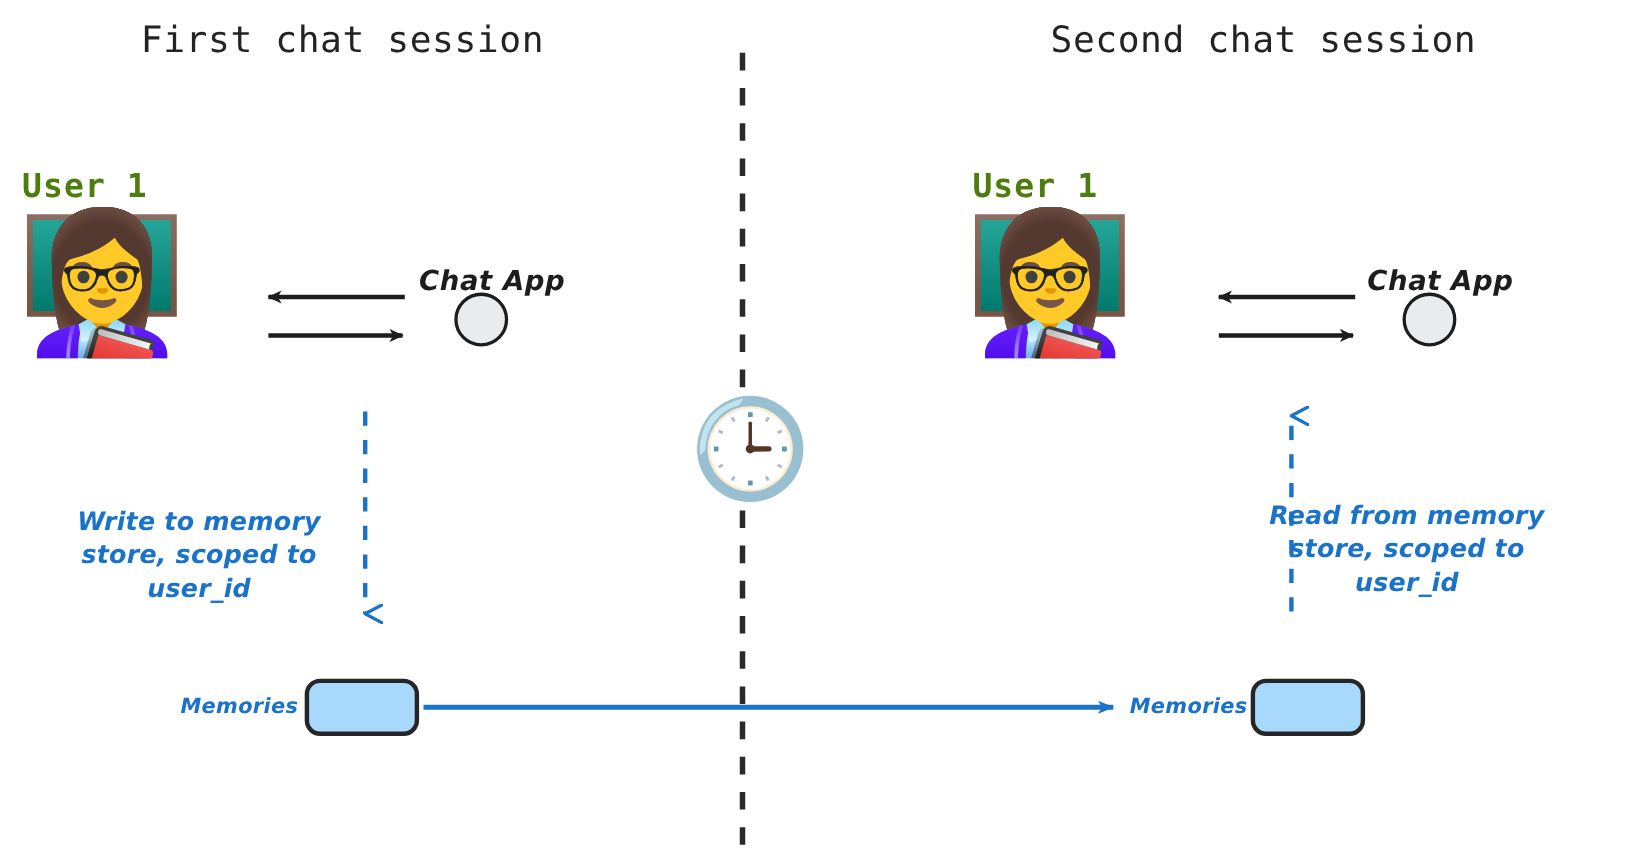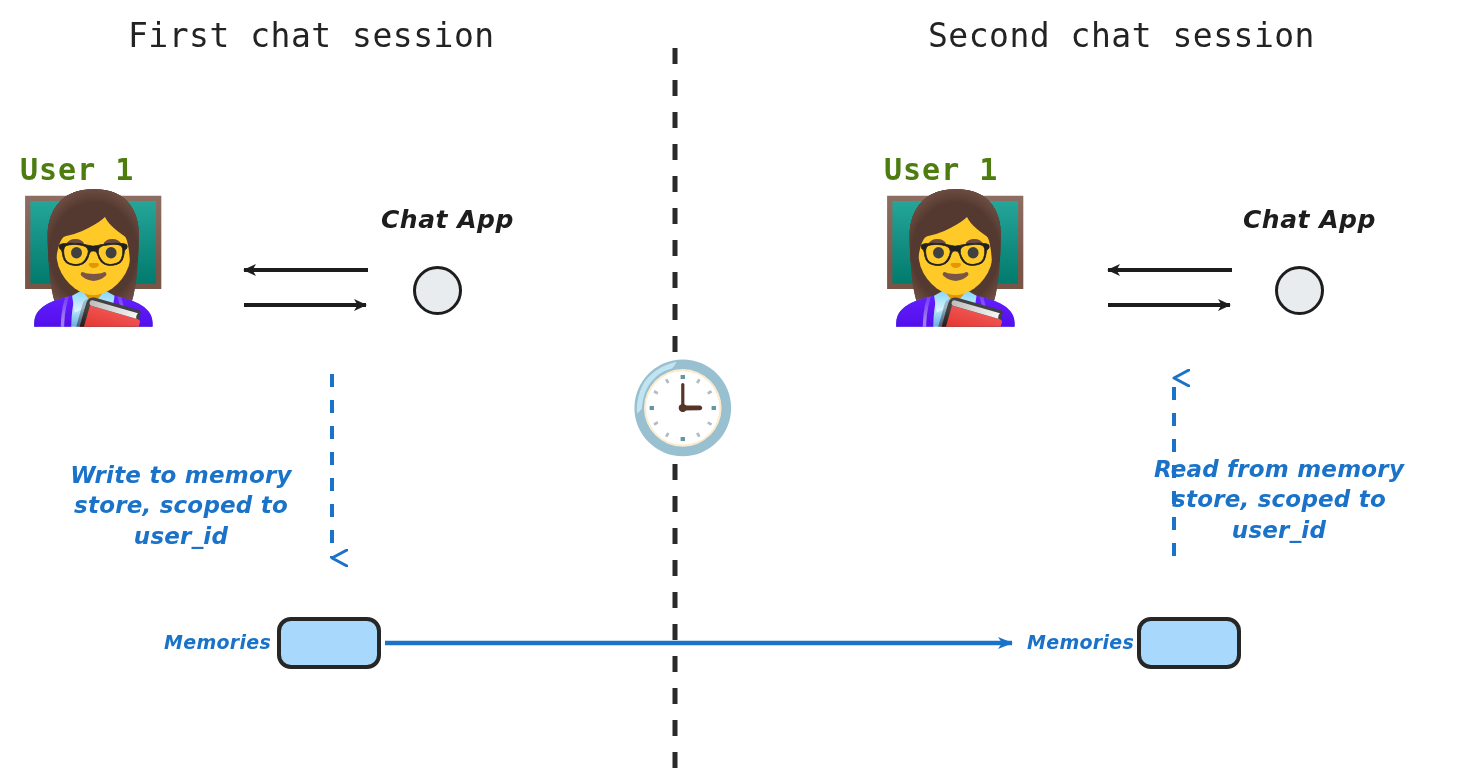--- a/index.html
+++ b/index.html
@@ -52,20 +52,21 @@
     user-select: none;
   }
 
   
   .hand {
     font-family: "DejaVu Sans", sans-serif;
     font-style: italic;
     font-weight: 600;
     color: #1d1d1d;
     white-space: nowrap;
+    margin-top: 36px;
   }
   .hand-app {
     font-size: 25px;
     letter-spacing: 0.5px;
   }
   .hand-blue {
     font-family: "DejaVu Sans", sans-serif;
     font-style: italic;
     font-weight: 600;
     color: #1a73c8;
@@ -162,21 +163,21 @@
     <div>store, scoped to</div>
     <div>user_id</div>
   </div>
 
   <div class="abs hand-blue hand-mem" style="left:164px; top:631px;">Memories</div>
 
   <div class="abs mem-box" style="left:277px; top:617px; width:104px; height:52px;"></div>
 
   <div class="abs clock" style="left:628px; top:364px;">🕒</div>
 
-  <div class="abs session-title" style="left:928px; top:16px;">Second chat session</div>
+  <div class="abs session-title" style="left:955px; top:16px;">Second chat session</div>
 
   <div class="abs user-label" style="left:884px; top:152px;">User 1</div>
 
   <div class="abs avatar" style="left:878px; top:196px;">👩‍🏫</div>
 
   <div class="abs hand hand-app" style="left:1243px; top:205px;">Chat App</div>
 
   <div class="abs app-circle" style="left:1275px; top:266px; width:49px; height:49px;"></div>
 
   <div class="abs hand-blue annotation" style="left:1148px; top:418px; width:262px;">

